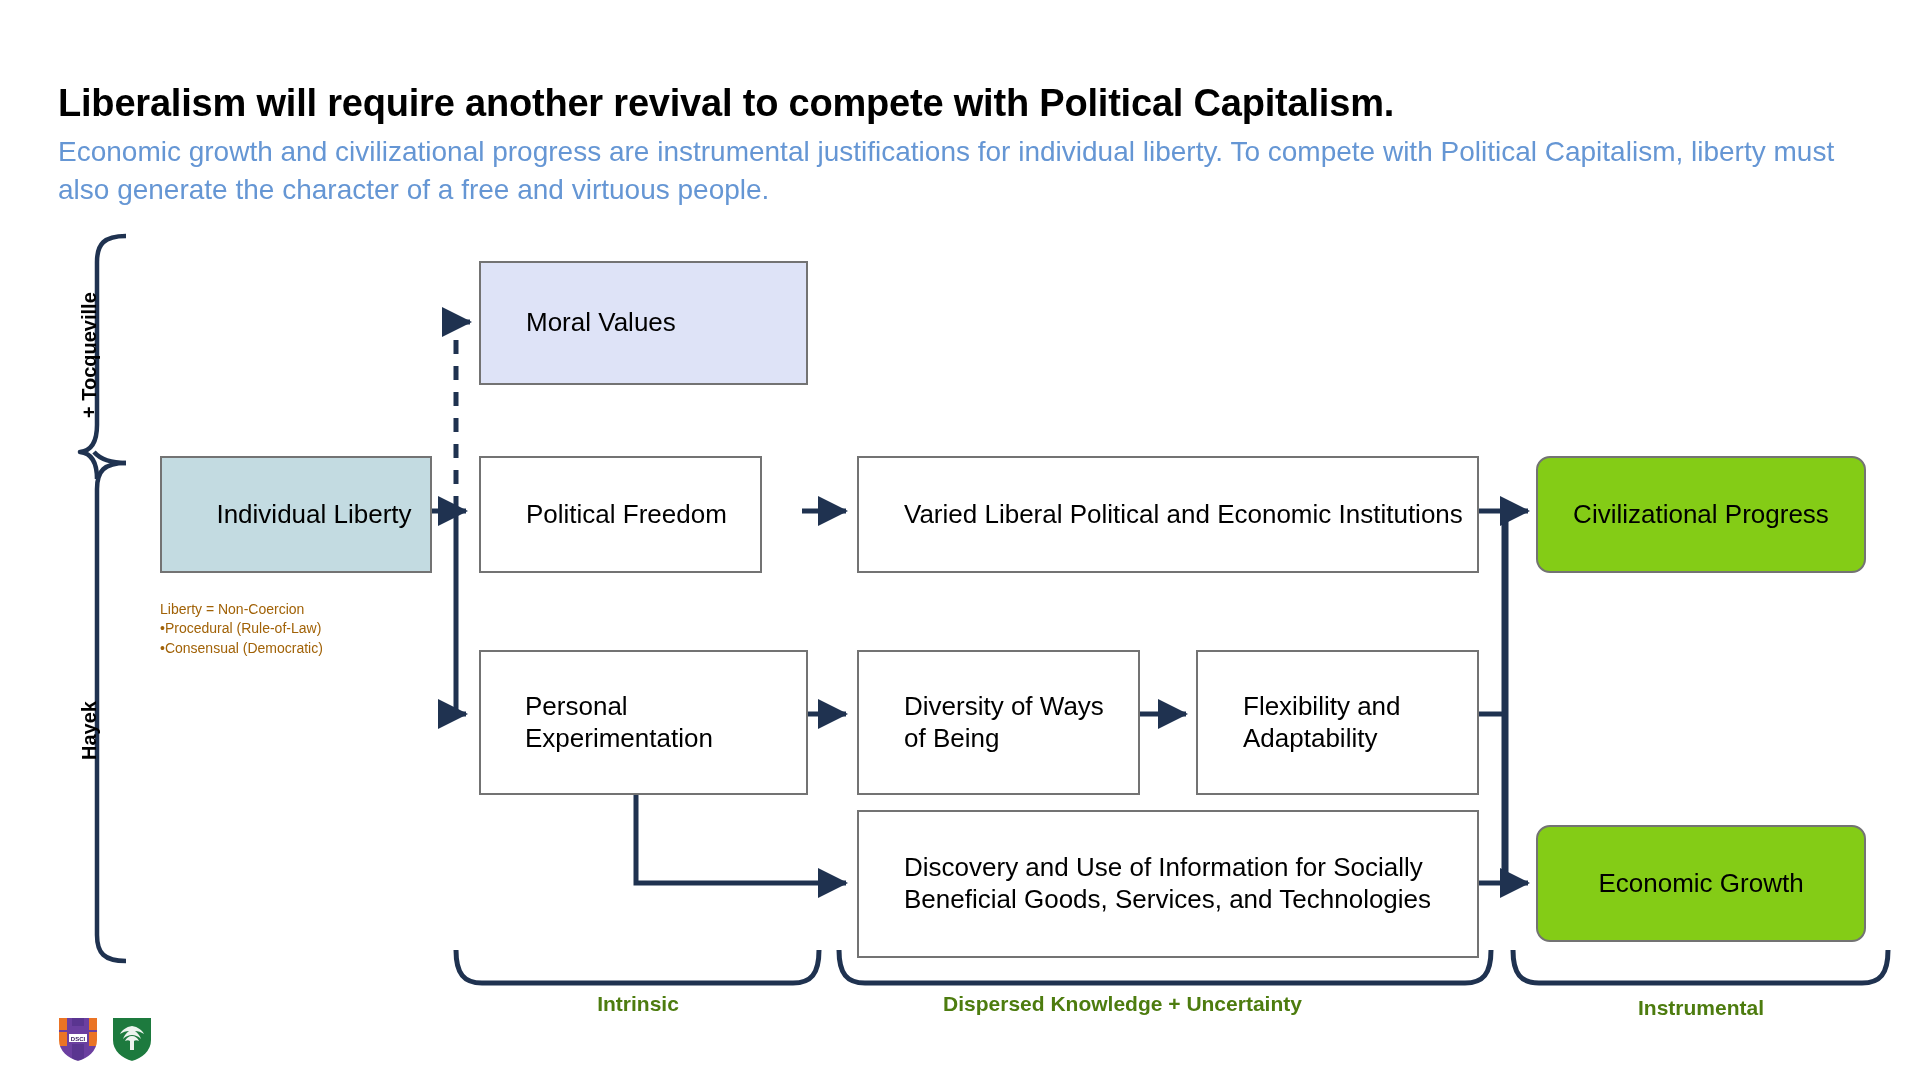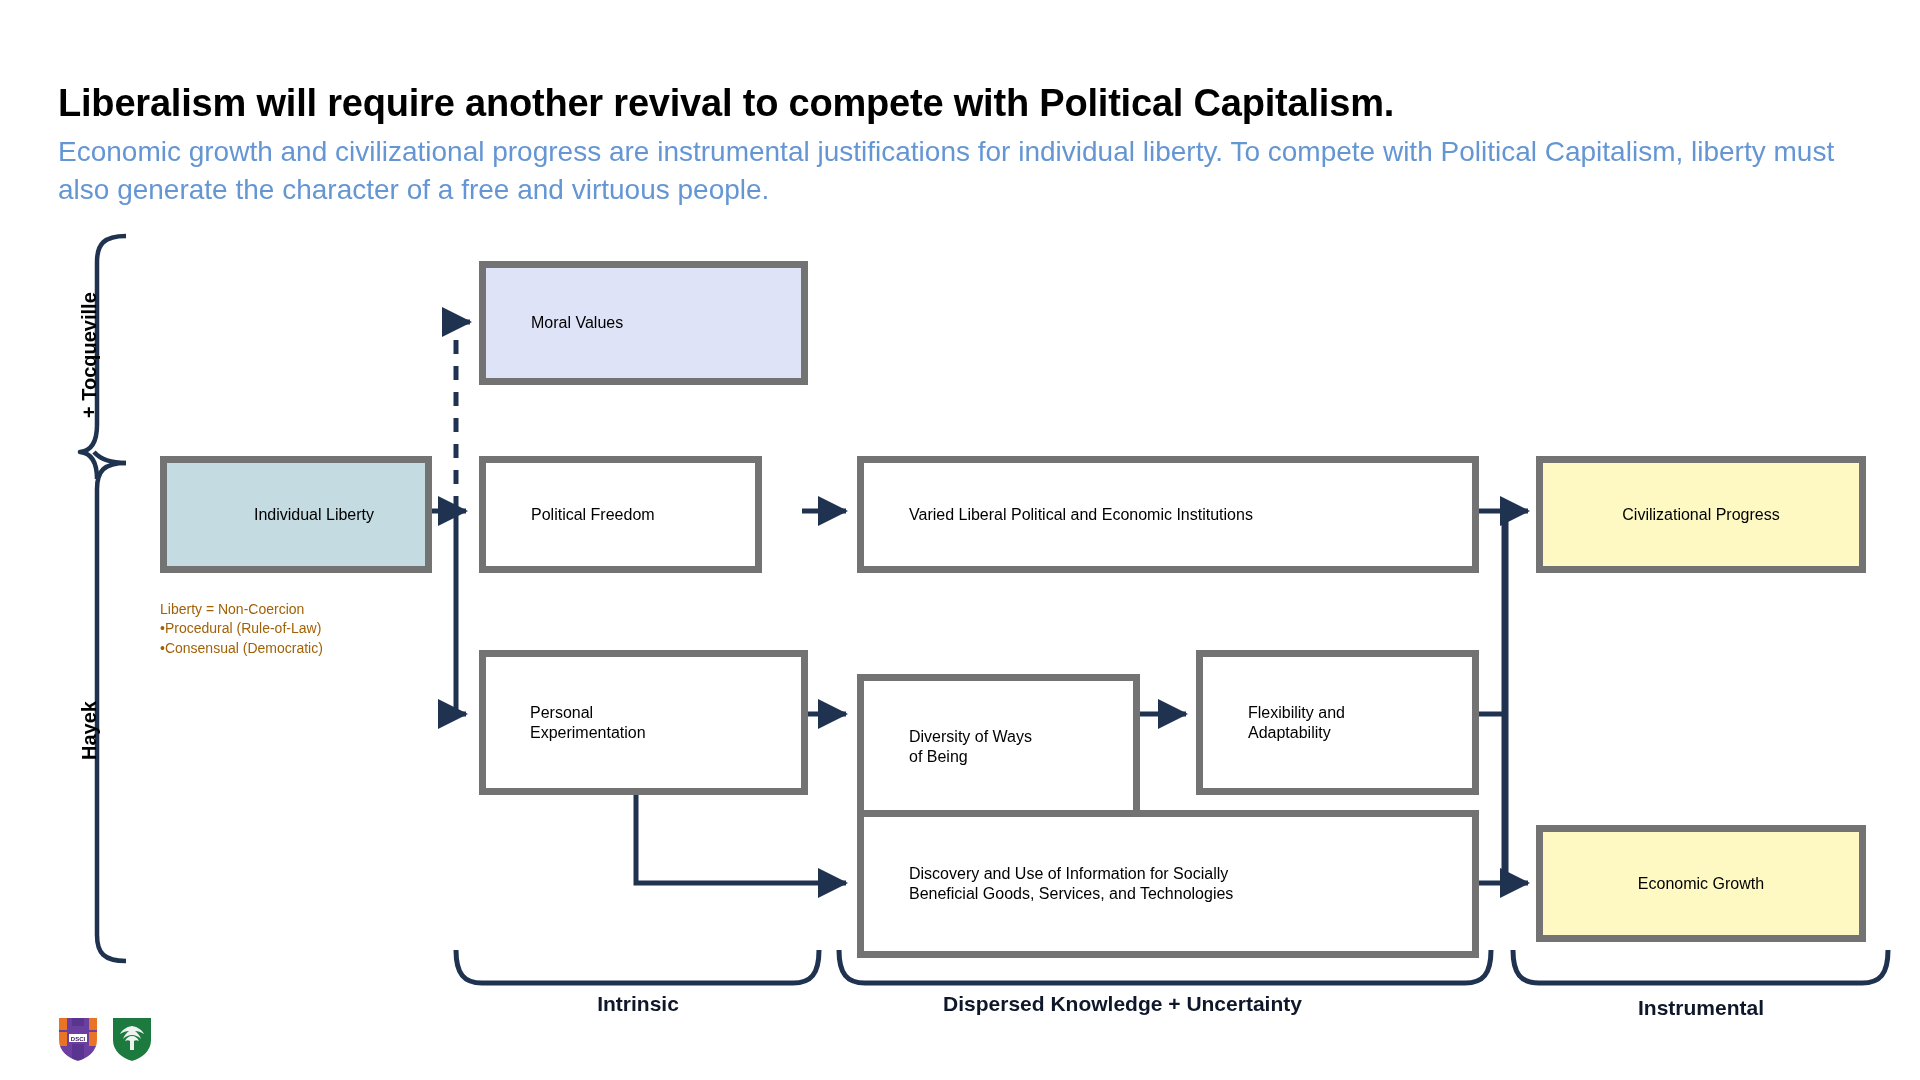--- a/index.html
+++ b/index.html
@@ -52,33 +52,33 @@
     left: 0; top: 0;
     width: 1920px;
     height: 1080px;
     pointer-events: none;
   }
 
   
   .node {
     position: absolute;
     box-sizing: border-box;
-    border: 7px solid #737373;
+    border: 2px solid #737373;
     background: #ffffff;
     display: flex;
     align-items: center;
-    font-size: 16px;
+    font-size: 26px;
     color: #000000;
     line-height: 1.22;
   }
   .node.center  { justify-content: center; text-align: center; }
   .node.leftpad { justify-content: flex-start; padding-left: 45px; text-align: left; }
   .node.fill-teal   { background: #c3dbe1; padding-left: 36px; }
   .node.fill-lav    { background: #dee3f7; }
-  .node.fill-gray   { background: #fef9c3; }
+  .node.fill-gray   { background: #84cc16; border-radius: 14px; }
   .node .lbl { display: block; white-space: pre-line; }
 
   
   #liberty-note {
     position: absolute;
     left: 160px;
     top: 600px;
     width: 330px;
     font-size: 14px;
     color: #a16207;
@@ -95,21 +95,21 @@
     transform-origin: 0 0;
     transform: rotate(-90deg);
     white-space: nowrap;
   }
 
   
   .bottom-label {
     position: absolute;
     font-size: 21px;
     font-weight: bold;
-    color: #0f172a;
+    color: #4d7c0f;
     text-align: center;
     white-space: nowrap;
   }
 
   
   #logos {
     position: absolute;
     left: 55px;
     top: 1014px;
     display: flex;
@@ -205,21 +205,21 @@
 
   <div class="node leftpad" style="left:857px; top:456px; width:622px; height:117px;">
     <span class="lbl">Varied Liberal Political and Economic Institutions</span>
   </div>
 
   <div class="node leftpad" style="left:479px; top:650px; width:329px; height:145px;padding-left:44px;">
     <span class="lbl">Personal
 Experimentation</span>
   </div>
 
-  <div class="node leftpad" style="left:857px; top:650px; width:283px; height:145px;margin-top:24px;">
+  <div class="node leftpad" style="left:857px; top:650px; width:283px; height:145px;">
     <span class="lbl">Diversity of Ways
 of Being</span>
   </div>
 
   <div class="node leftpad" style="left:1196px; top:650px; width:283px; height:145px;">
     <span class="lbl">Flexibility and
 Adaptability</span>
   </div>
 
   <div class="node leftpad" style="left:857px; top:810px; width:622px; height:148px;">

